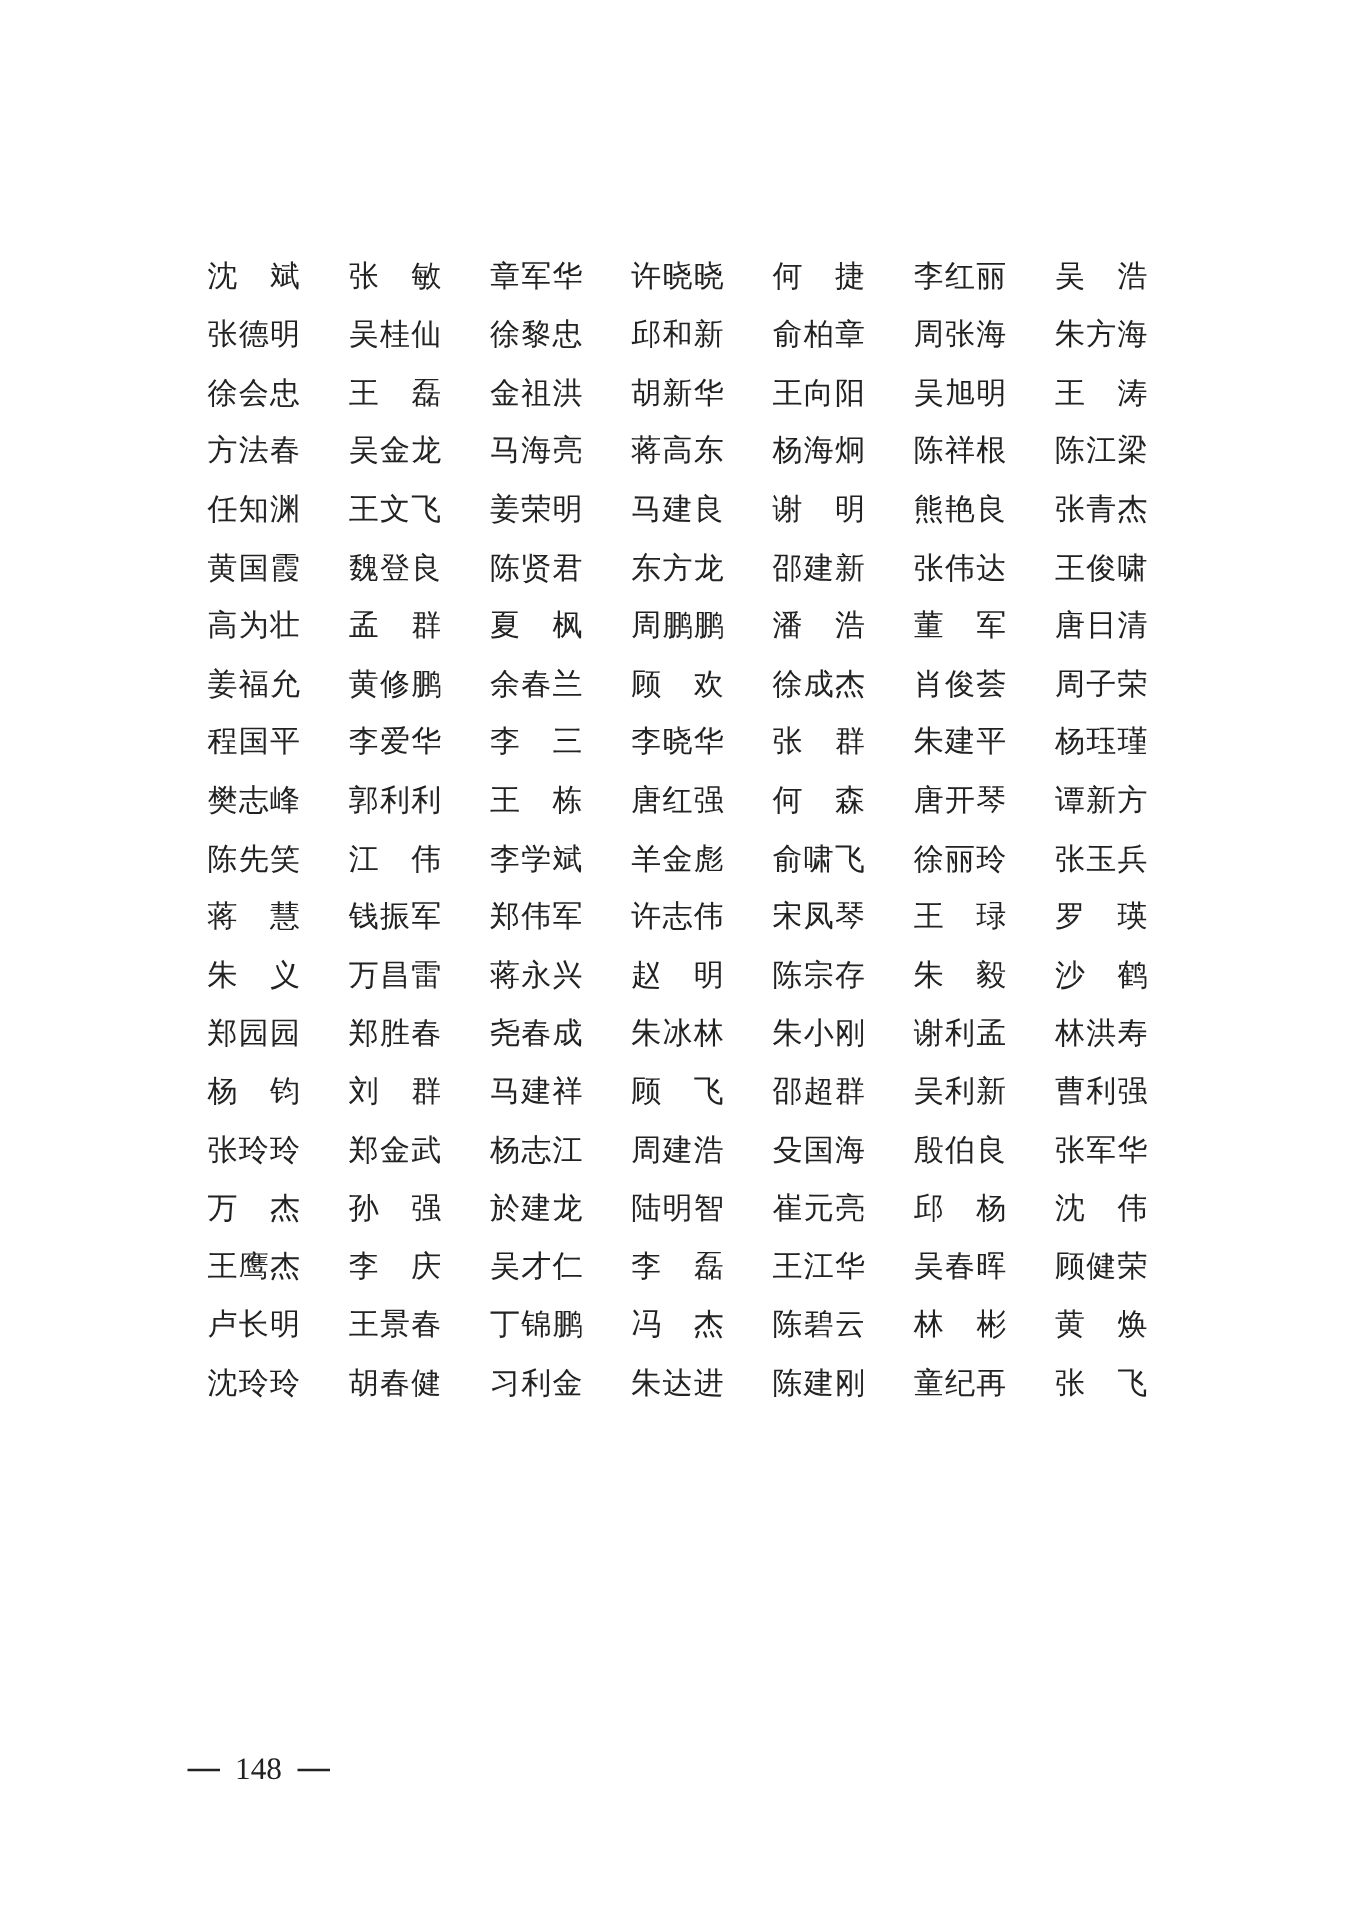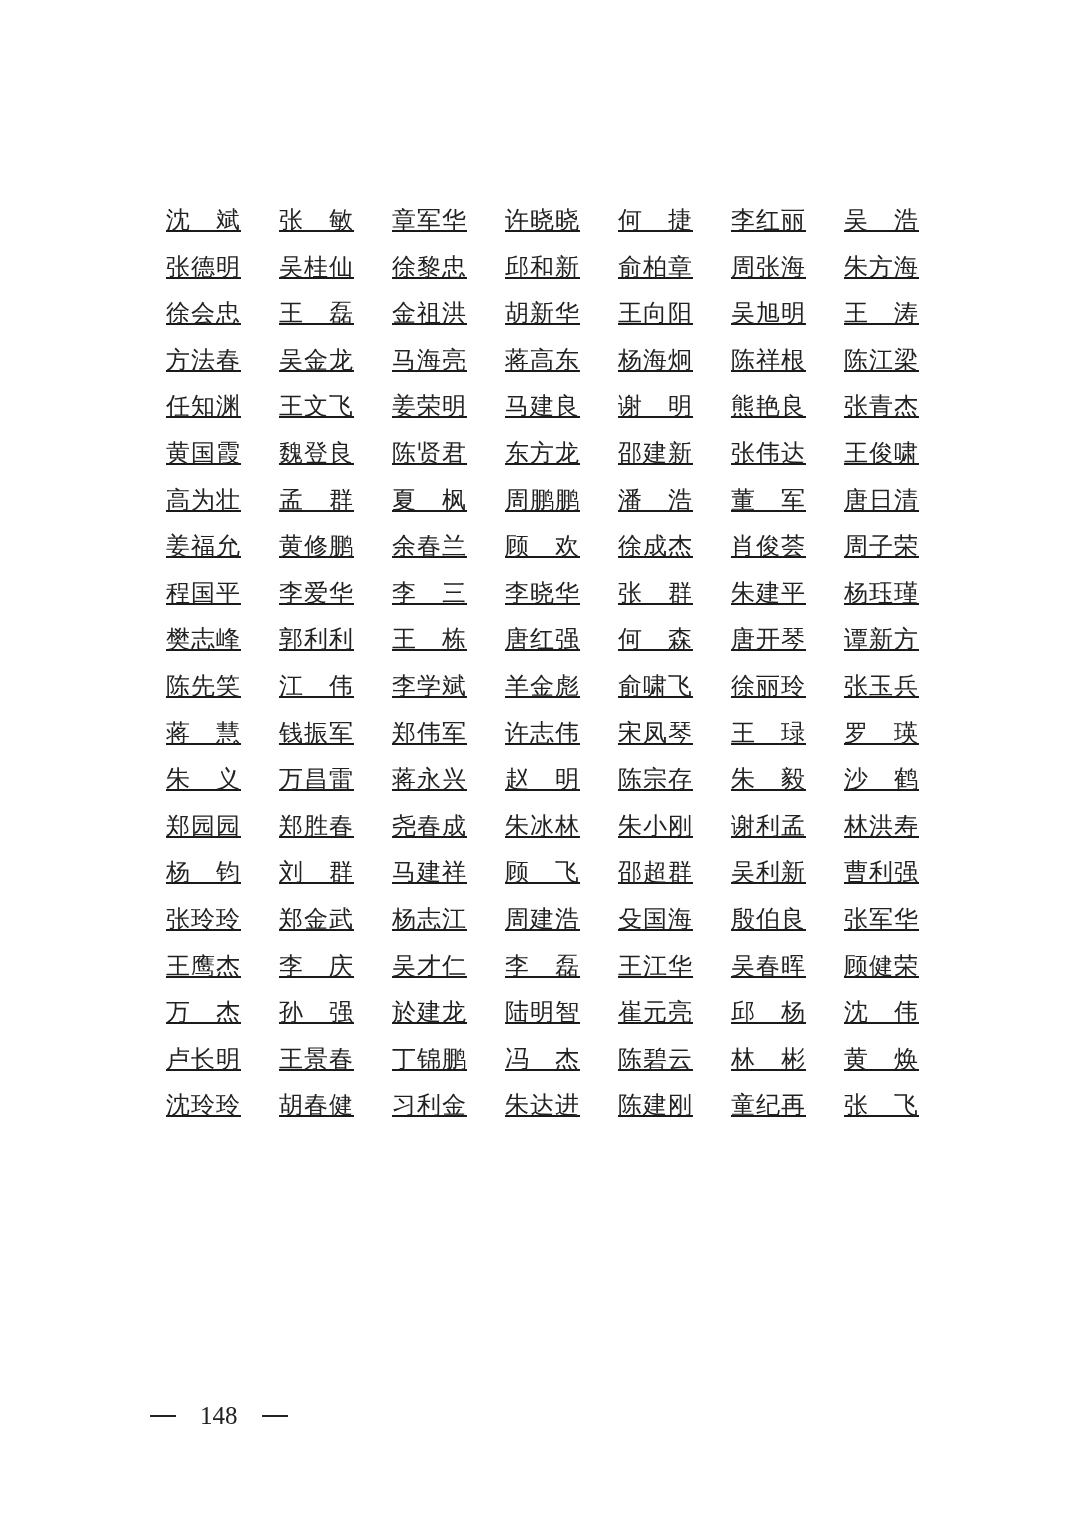--- a/index.html
+++ b/index.html
@@ -17,22 +17,21 @@
     }
     .name-grid {
       position: absolute;
       left: 166px;
       top: 197px;
       width: 760px;
     }
     .name-row {
       display: flex;
       height: 46.6px;
-      align-items: flex-start;
-      text-decoration: underline;
+      align-items: flex-end;
     }
     .name-cell {
       width: 113px;
       flex: 0 0 113px;
       font-size: 24px;
       line-height: 46px;
       letter-spacing: 1px;
       white-space: pre;
       font-family: "DejaVu Sans", "Liberation Sans", sans-serif;
       font-weight: 300;
@@ -40,21 +39,21 @@
     }
     .page-footer {
       position: absolute;
       left: 150px;
       top: 1402px;
       font-size: 25px;
       font-family: "Liberation Serif", "DejaVu Serif", serif;
       color: #222;
       display: flex;
       align-items: center;
-      gap: 24px;
+      gap: 12px;
     }
     .dash {
       display: inline-block;
       width: 26px;
       height: 1.5px;
       background: #222;
     }
   </style>
 </head>
 <body>
@@ -198,36 +197,36 @@
     <div class="name-row">
       <span class="name-cell">张玲玲</span>
       <span class="name-cell">郑金武</span>
       <span class="name-cell">杨志江</span>
       <span class="name-cell">周建浩</span>
       <span class="name-cell">殳国海</span>
       <span class="name-cell">殷伯良</span>
       <span class="name-cell">张军华</span>
     </div>
     <div class="name-row">
+      <span class="name-cell">万　杰</span>
+      <span class="name-cell">孙　强</span>
+      <span class="name-cell">於建龙</span>
+      <span class="name-cell">陆明智</span>
+      <span class="name-cell">崔元亮</span>
+      <span class="name-cell">邱　杨</span>
+      <span class="name-cell">沈　伟</span>
+    </div>
+    <div class="name-row">
       <span class="name-cell">王鹰杰</span>
       <span class="name-cell">李　庆</span>
       <span class="name-cell">吴才仁</span>
       <span class="name-cell">李　磊</span>
       <span class="name-cell">王江华</span>
       <span class="name-cell">吴春晖</span>
       <span class="name-cell">顾健荣</span>
-    </div>
-    <div class="name-row">
-      <span class="name-cell">万　杰</span>
-      <span class="name-cell">孙　强</span>
-      <span class="name-cell">於建龙</span>
-      <span class="name-cell">陆明智</span>
-      <span class="name-cell">崔元亮</span>
-      <span class="name-cell">邱　杨</span>
-      <span class="name-cell">沈　伟</span>
     </div>
     <div class="name-row">
       <span class="name-cell">卢长明</span>
       <span class="name-cell">王景春</span>
       <span class="name-cell">丁锦鹏</span>
       <span class="name-cell">冯　杰</span>
       <span class="name-cell">陈碧云</span>
       <span class="name-cell">林　彬</span>
       <span class="name-cell">黄　焕</span>
     </div>

